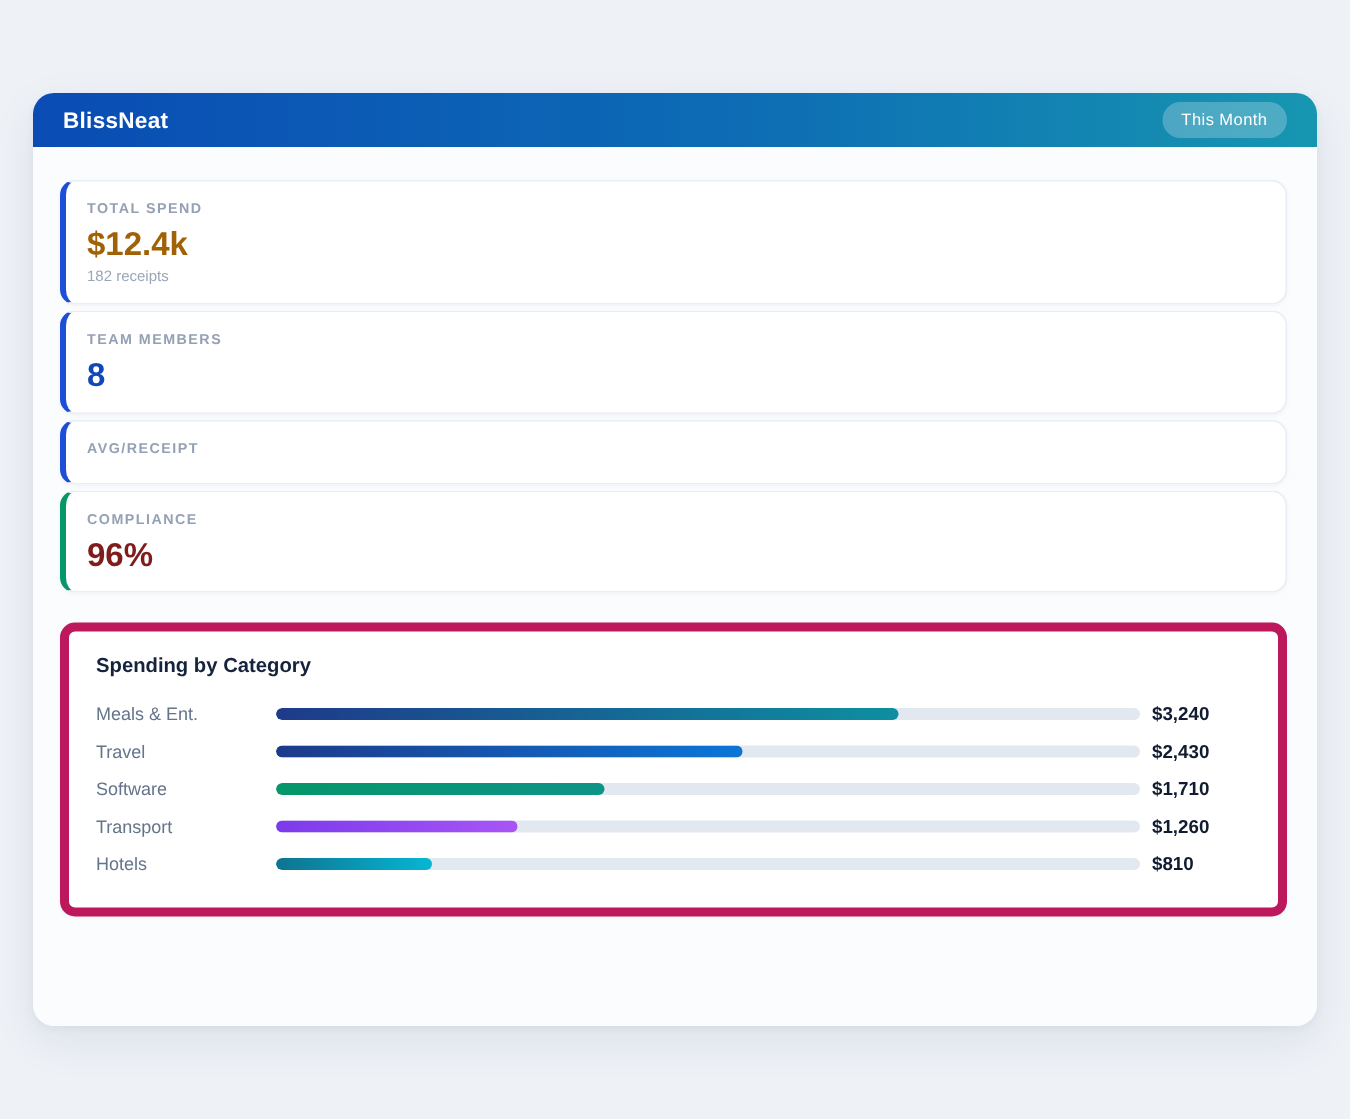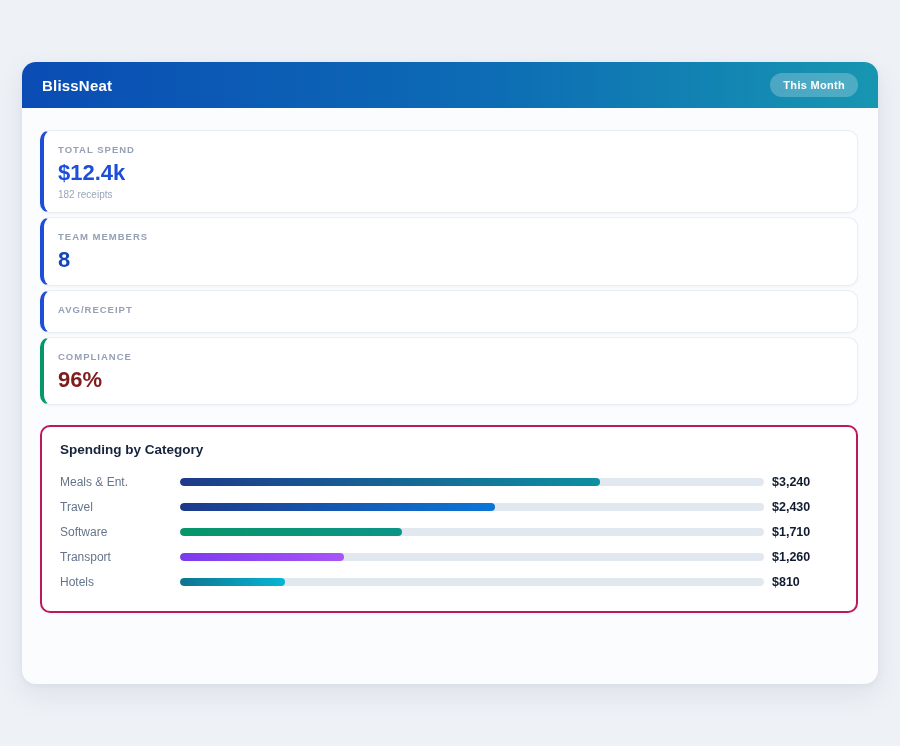--- a/index.html
+++ b/index.html
@@ -13,38 +13,38 @@
   .panel {
     position: absolute;
     left: 22px; top: 62px;
     width: 856px; height: 622px;
     background: #fbfcfe;
     border-radius: 14px;
     box-shadow: 0 10px 30px rgba(30, 50, 90, 0.08), 0 2px 6px rgba(30,50,90,0.05);
     overflow: hidden;
   }
   .header {
-    height: 46px;
+    height: 36px;
     background: linear-gradient(90deg, #0a4cb4 0%, #0d6cb4 55%, #1796b1 100%);
     display: flex;
     align-items: center;
     justify-content: space-between;
     padding: 0 20px;
   }
   .app-title {
     color: #ffffff;
     font-size: 15px;
     font-weight: bold;
     letter-spacing: 0.2px;
   }
   .badge {
     background: rgba(255,255,255,0.24);
     color: #ffffff;
     font-size: 11px;
-    font-weight: bold;
+    font-weight: normal;
     padding: 6px 13px;
     border-radius: 999px;
     letter-spacing: 0.3px;
     cursor: pointer;
   }
   .content { padding: 22px 20px 20px 18px; }
 
   .stat-card {
     background: #ffffff;
     border: 1px solid #e9edf4;
@@ -69,21 +69,21 @@
     line-height: 1.15;
   }
   .stat-sub {
     font-size: 10px;
     color: #9aa6b8;
     margin-top: 4px;
   }
 
   .spend-card {
     background: #ffffff;
-    border: 2px solid #be185d;
+    border: 6px solid #be185d;
     border-radius: 10px;
     padding: 15px 18px 16px 18px;
     margin-top: 20px;
     box-shadow: 0 1px 3px rgba(30,50,90,0.05);
   }
   .spend-title {
     font-size: 13.5px;
     font-weight: bold;
     color: #16233c;
     margin-bottom: 13px;
@@ -121,21 +121,21 @@
 
 <div class="panel">
   <div class="header">
     <span class="app-title">BlissNeat</span>
     <span class="badge">This Month</span>
   </div>
   <div class="content">
     <div id="stats-list">
         <div class="stat-card" style="border-left-color: rgb(29, 78, 216);">
           <div class="stat-label">TOTAL SPEND</div>
-          <div class="stat-value" style="color: #1d4ed8;">$12.4k</div>
+          <div class="stat-value" style="color: #a16207;">$12.4k</div>
           <div class="stat-sub">182 receipts</div>
         </div>
         <div class="stat-card" style="border-left-color: rgb(29, 78, 216);">
           <div class="stat-label">TEAM MEMBERS</div>
           <div class="stat-value" style="color: rgb(17, 71, 184);">8</div>
         </div>
         <div class="stat-card" style="border-left-color: rgb(29, 78, 216);">
           <div class="stat-label">AVG/RECEIPT</div>
         </div>
         <div class="stat-card" style="border-left-color: rgb(5, 150, 105);">

